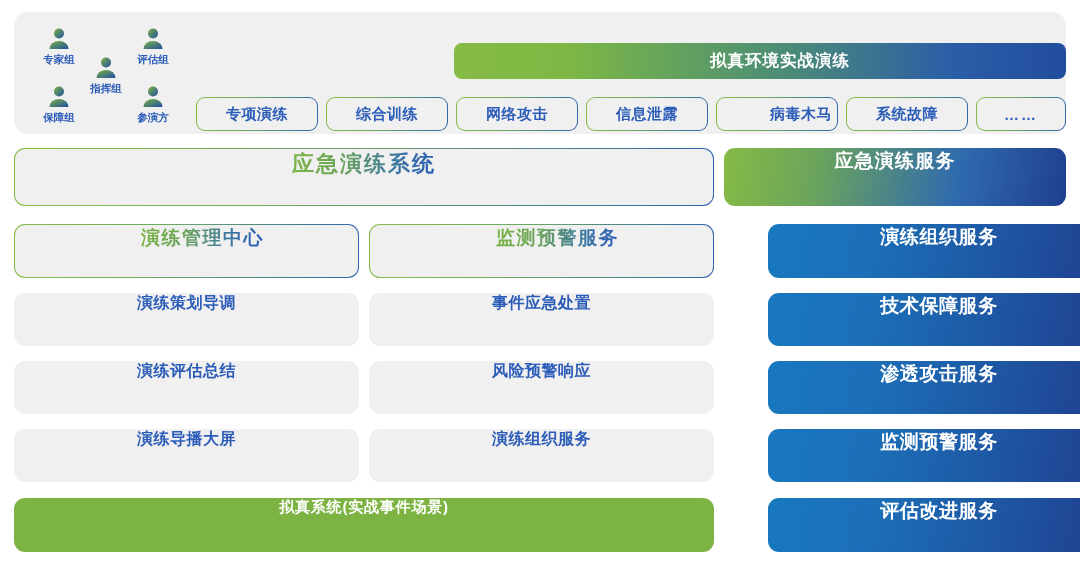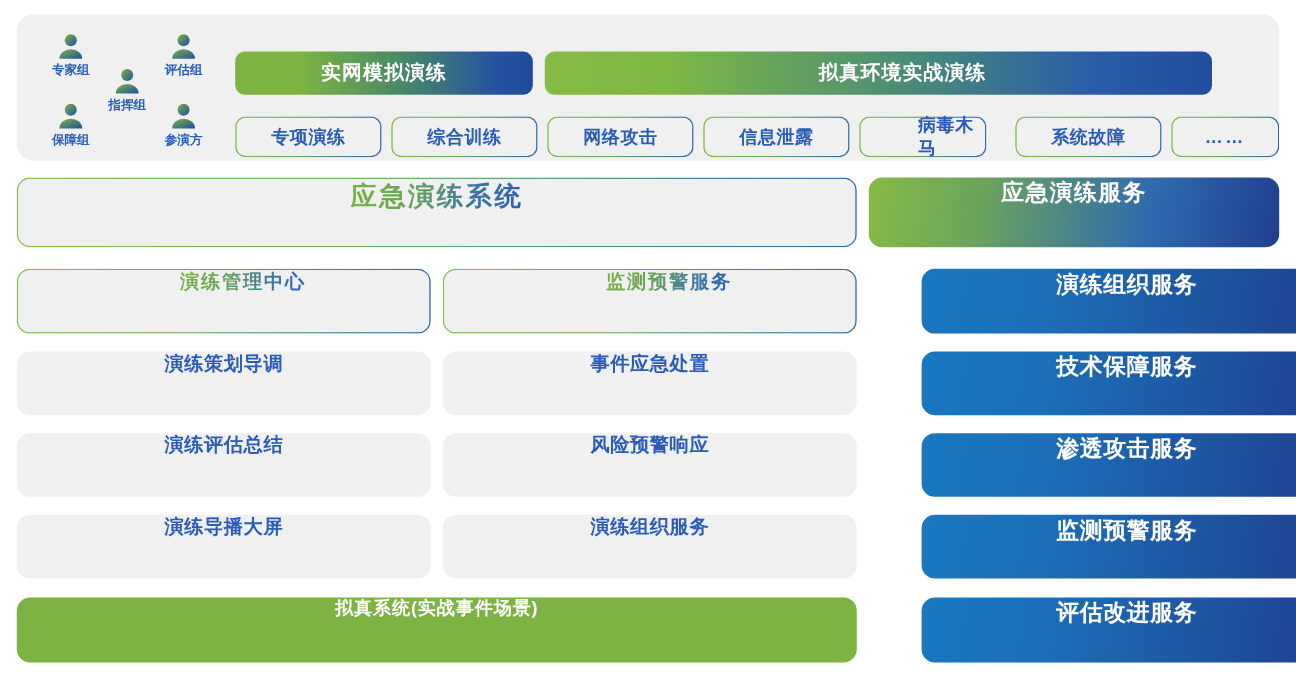--- a/index.html
+++ b/index.html
@@ -78,21 +78,21 @@
     justify-content: center;
     box-sizing: border-box;
   }
   .bar-green-blue {
     background: linear-gradient(90deg, #7cb342 0%, #7cb342 22%, #4a8a66 55%, #2452a0 88%, #20499a 100%);
   }
   .bar-green-blue-wide {
     background: linear-gradient(90deg, #86bb45 0%, #7eb844 18%, #4e8f73 52%, #2a5da8 82%, #214d9c 100%);
   }
   #bar-sim   { left: 182px; top: 31px; width: 248px; }
-  #bar-real  { left: 440px; top: 31px; width: 556px; padding-left: 40px; }
+  #bar-real  { left: 440px; top: 31px; width: 612px; padding-left: 40px; }
 
   
   .pill {
     position: absolute;
     top: 85px;
     height: 34px;
     border-radius: 9px;
     background: #f0f0f0;
     color: #2b5cb8;
     font-size: 15px;
@@ -175,21 +175,21 @@
   .green-card {
     background: #7cb342;
     color: #ffffff;
     font-size: 15px;
     font-weight: bold;
     letter-spacing: 0.8px;
     border-radius: 11px;
   }
 
   .h1-text { font-size: 22px; letter-spacing: 2px; }
-  .h2-text { font-size: 16px; letter-spacing: 1.5px; margin-left: 32px; }
+  .h2-text { font-size: 19px; letter-spacing: 1.5px; margin-left: 32px; }
 </style>
 </head>
 <body>
 
 <div id="root">
 
   <div class="top-panel">
 
     <div class="roles">
 
@@ -244,41 +244,38 @@
           <svg width="26" height="26" viewBox="0 0 26 26">
             <circle cx="13" cy="7.5" r="5" fill="url(#pg1)"></circle>
             <path d="M3.5 23 a9.5 8 0 0 1 19 0 z" fill="url(#pg1)"></path>
           </svg>
         </span>
         <span class="rlabel">参演方</span>
       </div>
 
     </div>
 
-    <div class="bar bar-green-blue" id="bar-sim">
-      <span>实网模拟演练</span>
-    </div>
 
     <div class="bar bar-green-blue-wide" id="bar-real">
       <span>拟真环境实战演练</span>
     </div>
 
     <div class="pill" style="left:182px; width:122px;">
       <span>专项演练</span>
     </div>
     <div class="pill" style="left:312px; width:122px;">
       <span>综合训练</span>
     </div>
     <div class="pill" style="left:442px; width:122px;">
       <span>网络攻击</span>
     </div>
     <div class="pill" style="left:572px; width:122px;">
       <span>信息泄露</span>
     </div>
-    <div class="pill" style="left:702px; width:106px;padding-left:48px;">
+    <div class="pill" style="left:702px; width:122px;padding-left:48px;">
       <span>病毒木马</span>
     </div>
     <div class="pill" style="left:832px; width:122px;">
       <span>系统故障</span>
     </div>
     <div class="pill" style="left:962px; width:90px;">
       <span class="dots">……</span>
     </div>
 
   </div>

